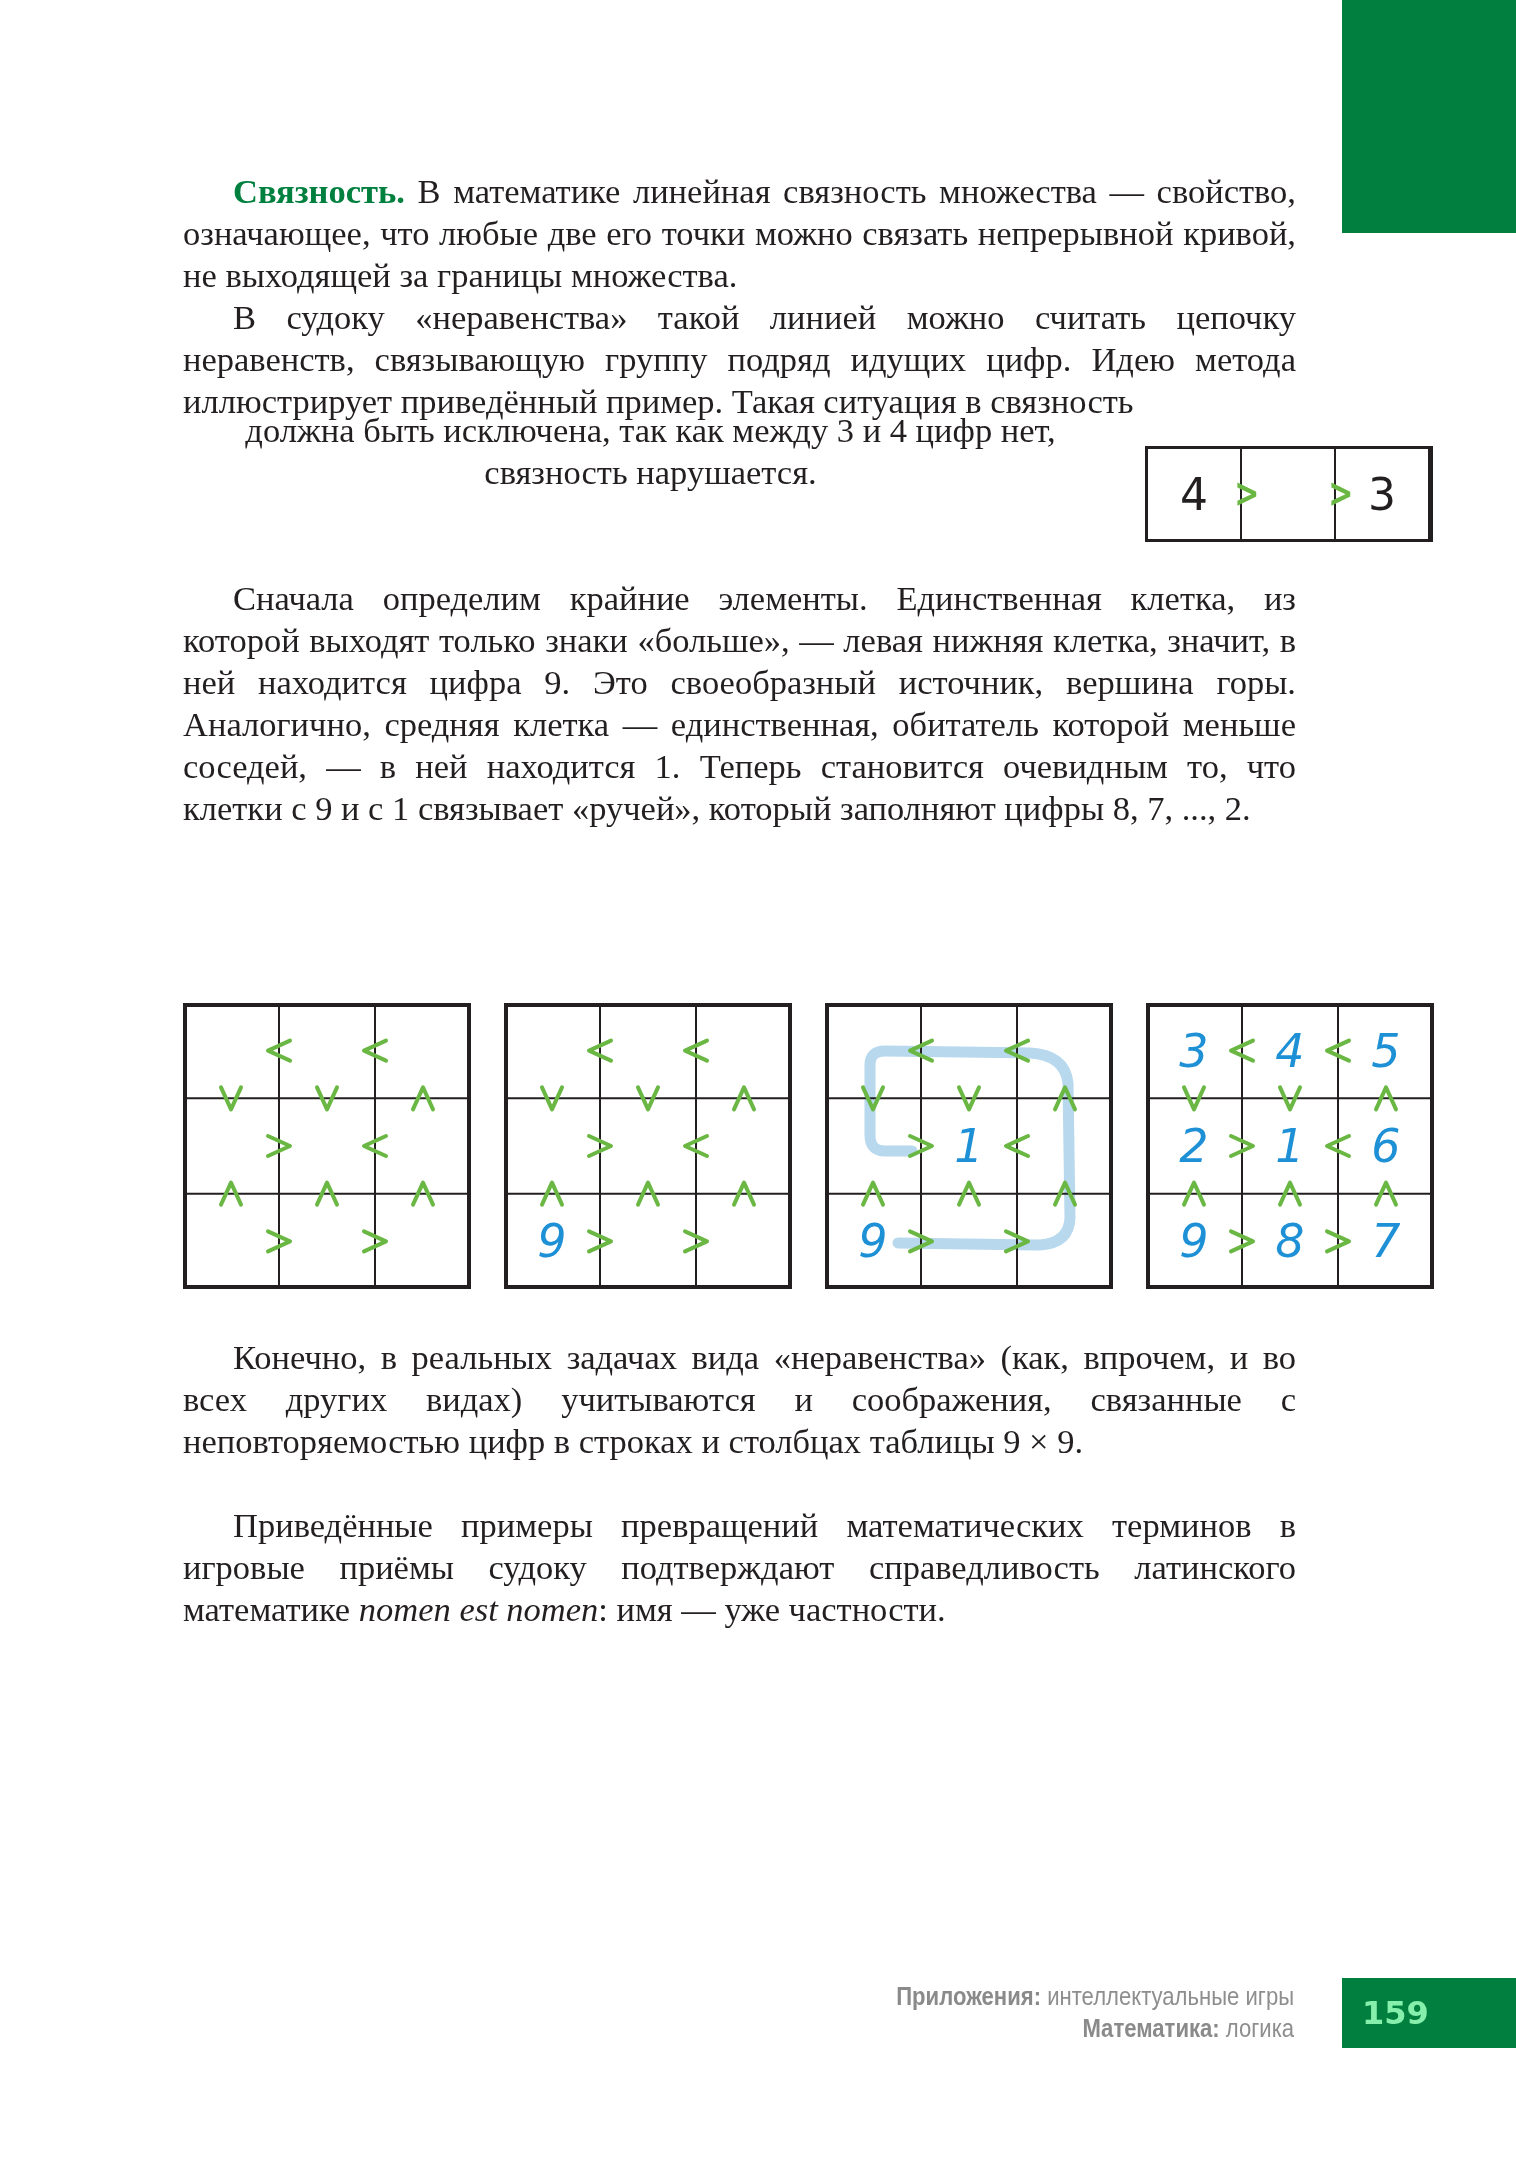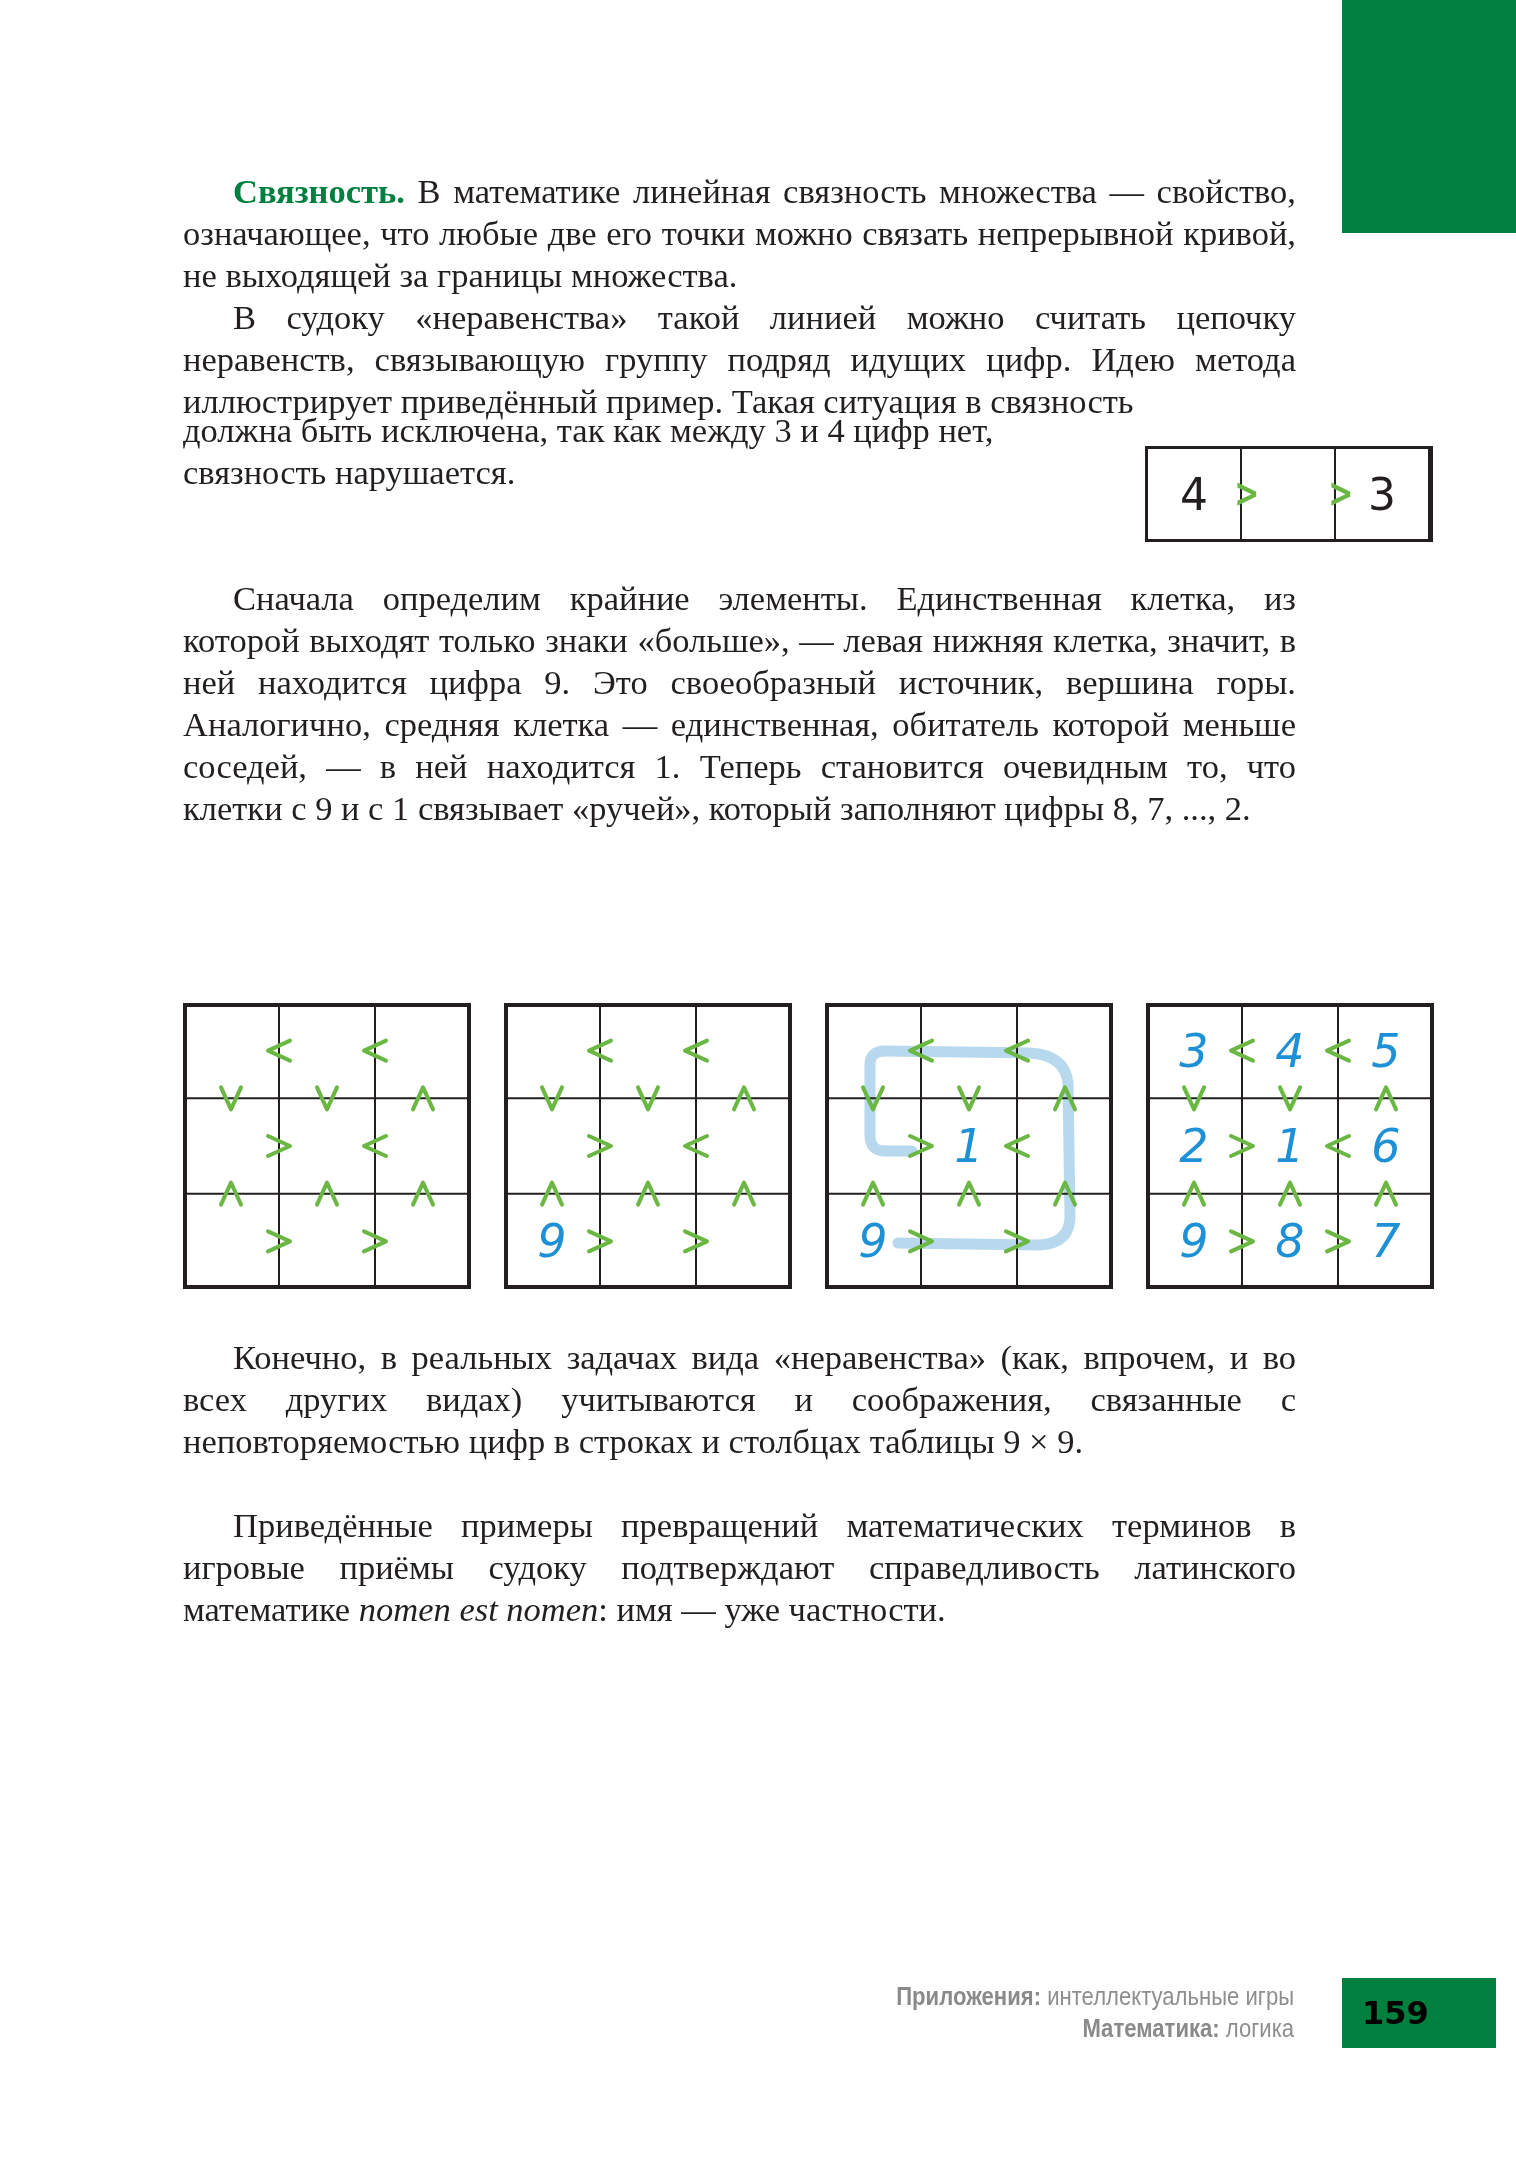--- a/index.html
+++ b/index.html
@@ -15,35 +15,35 @@
   .inline-box .c { flex:1; border-right:2px solid #231f20; position:relative; display:flex; align-items:center; justify-content:center;
                    font-family:"DejaVu Sans","Liberation Sans",sans-serif; font-size:44px; color:#231f20; }
   .inline-box .c:last-child { border-right:none; }
   .ineq { position:absolute; color:#6ab744; font-family:"DejaVu Sans",sans-serif; font-weight:bold; line-height:1; }
   .grids { position:absolute; top:1003px; left:183px; width:1250px; height:286px; }
   .grid { position:absolute; top:0; width:288px; height:286px; }
   .grid svg { width:288px; height:286px; display:block; }
   .footer-text { position:absolute; right:222px; top:1980px; text-align:right; font-family:"Liberation Sans","DejaVu Sans",sans-serif;
                  font-size:26px; line-height:32px; color:#8e8e8e; transform:scaleX(0.85); transform-origin:right top; }
   .footer-text b { color:#8a8a8a; }
-  .page-num { position:absolute; left:1342px; top:1978px; width:154px; height:70px; background:#007f3e; color:#000000;
+  .page-num { position:absolute; left:1342px; top:1978px; width:174px; height:70px; background:#007f3e; color:#86efac;
               font-family:"DejaVu Sans","Liberation Sans",sans-serif; font-weight:bold; font-size:32px; line-height:70px; padding-left:20px; box-sizing:border-box; }
 </style>
 </head>
 <body>
 
 <div class="tab-top"></div>
 
 <div class="text-block" style="top:170px;">
   <p><span class="heading-run">Связность.</span><span> В математике линейная связность множества — свойство, означающее, что любые две его точки можно связать непрерывной кривой, не выходящей за границы множества.</span></p>
   <p><span>В судоку «неравенства» такой линией можно считать цепочку неравенств, связывающую группу подряд идущих цифр. Идею метода иллюстрирует приведённый пример. Такая ситуация в связность</span></p>
 </div>
 
 <div class="text-block narrow" style="top:409px; text-indent:0;">
-  <p style="text-indent:0; text-align:left;"><span>должна быть исключена, так как между 3 и 4 цифр нет, связность нарушается.</span></p>
+  <p style="text-indent:0; text-align:center;"><span>должна быть исключена, так как между 3 и 4 цифр нет, связность нарушается.</span></p>
 </div>
 
 <div class="text-block" style="top:577px;">
   <p><span>Сначала определим крайние элементы. Единственная клетка, из которой выходят только знаки «больше», — левая нижняя клетка, значит, в ней находится цифра 9. Это своеобразный источник, вершина горы. Аналогично, средняя клетка — единственная, обитатель которой меньше соседей, — в ней находится 1. Теперь становится очевидным то, что клетки с 9 и с 1 связывает «ручей», который заполняют цифры 8, 7, ..., 2.</span></p>
 </div>
 
 <div class="inline-box">
   <div class="c">
       <span>4</span>
     </div>

